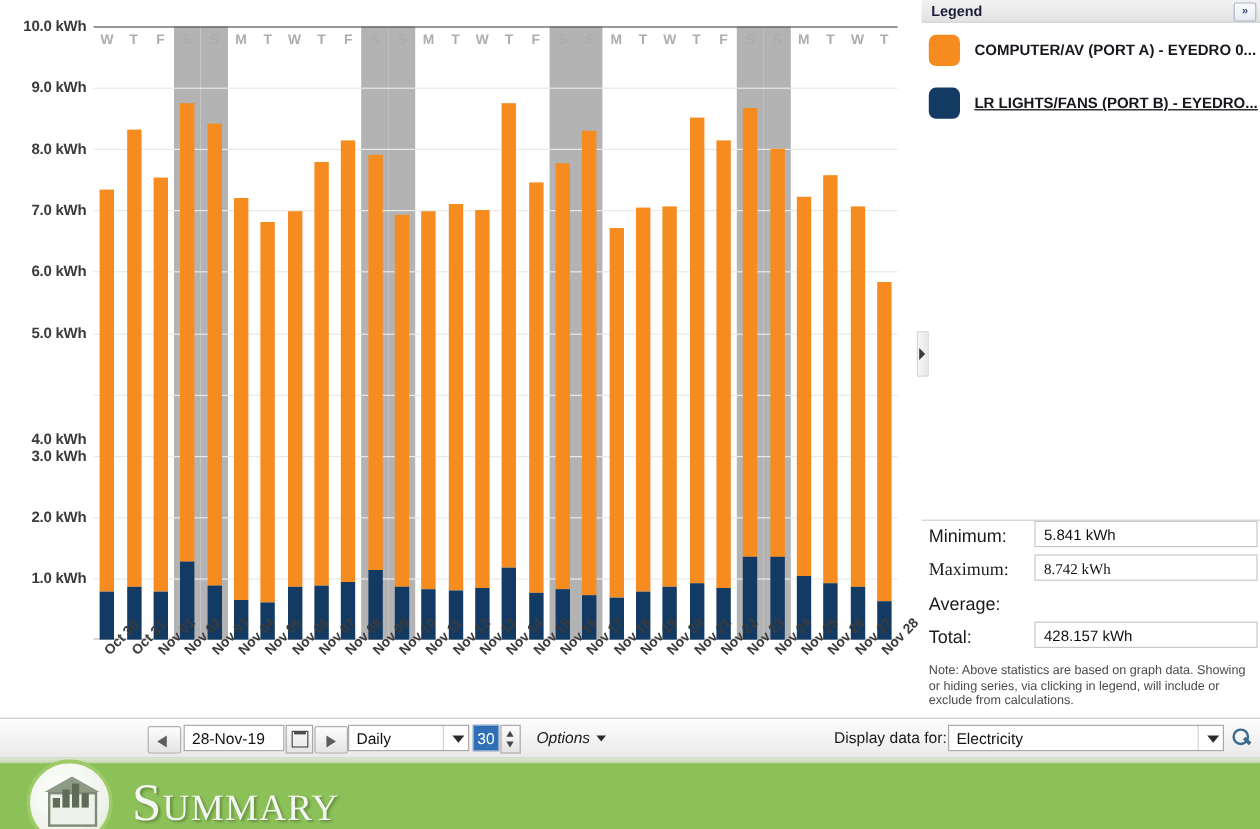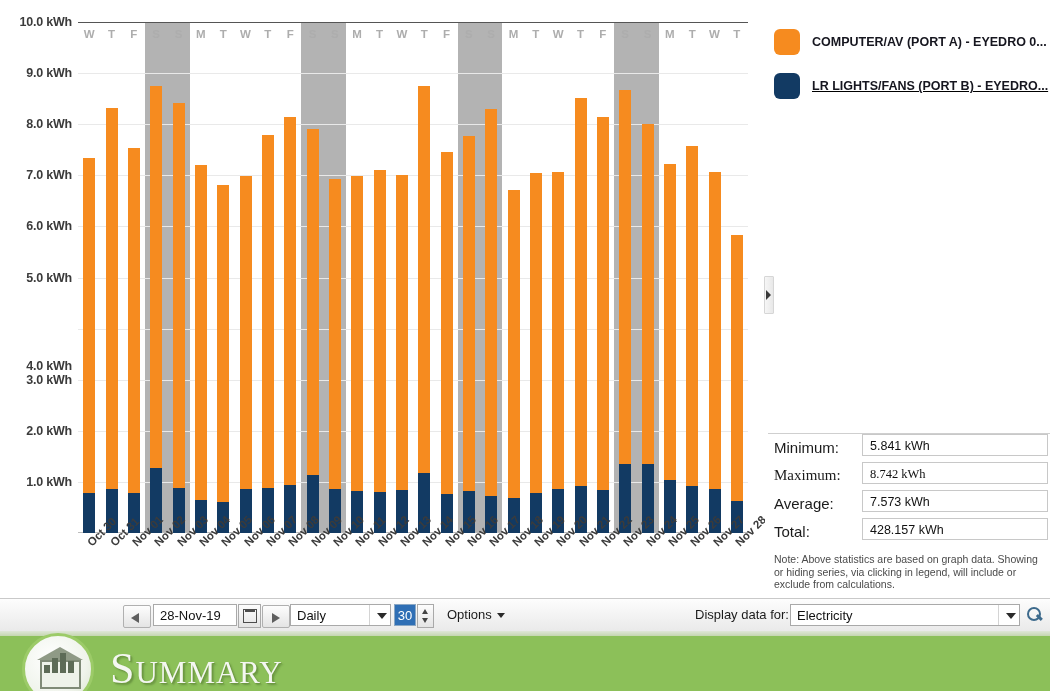--- a/index.html
+++ b/index.html
@@ -73,21 +73,21 @@
            border-right:5px solid transparent;border-top:6px solid #2a2a2a;}
   .sel .divd{position:absolute;right:20px;top:0;width:1px;height:20px;background:#d4d4d4;}
   .spin-val{position:absolute;left:394px;top:5px;width:22px;height:22px;background:#2f6fb5;color:#fff;
             font-size:13px;text-align:center;line-height:22px;border:1px solid #8aa7c4;box-sizing:border-box;}
   .spin-btns{position:absolute;left:417px;top:5px;width:15px;height:22px;border:1px solid #a9a9a9;
              background:linear-gradient(#fdfdfd,#e4e4e4);cursor:pointer;}
   .spin-btns .u{position:absolute;left:4px;top:4px;width:0;height:0;border-left:3.5px solid transparent;
        border-right:3.5px solid transparent;border-bottom:5px solid #444;}
   .spin-btns .d{position:absolute;left:4px;bottom:4px;width:0;height:0;border-left:3.5px solid transparent;
        border-right:3.5px solid transparent;border-top:5px solid #444;}
-  .opt{position:absolute;left:447px;top:5px;height:22px;line-height:22px;font-size:13px;color:#1b1b1b;cursor:pointer;}
+  .opt{position:absolute;left:447px;top:5px;height:22px;line-height:22px;font-size:13px;color:#1b1b1b;cursor:pointer;font-style:italic;}
   .opt .cv{display:inline-block;margin-left:5px;width:0;height:0;border-left:4px solid transparent;
            border-right:4px solid transparent;border-top:5px solid #2a2a2a;vertical-align:middle;}
   .dd-label{position:absolute;left:695px;top:5px;height:22px;line-height:22px;font-size:13px;color:#1b1b1b;}
   .mag{position:absolute;left:1026px;top:7px;width:18px;height:18px;cursor:pointer;}
   .mag .ring{position:absolute;left:1px;top:1px;width:10px;height:10px;border:2px solid #3d6a8c;border-radius:50%;}
   .mag .hdl{position:absolute;left:10px;top:10px;width:7px;height:2.5px;background:#3d6a8c;transform:rotate(45deg);}
 
   
   .footer{position:absolute;left:0;top:631px;width:1050px;height:60px;background:#8cc059;}
   .footer-sheen{position:absolute;left:0;top:0;width:1050px;height:5px;background:linear-gradient(#dfe7d8,#c5d6b0);}
@@ -323,20 +323,24 @@
         <div class="ylabel" style="top: 226.4px; right: 978px; left: 0px; width: 72px;">6.0 kWh</div>
         <div class="ylabel" style="top: 277.5px; right: 978px; left: 0px; width: 72px;">5.0 kWh</div>
         <div class="ylabel" style="top: 328.6px; right: 978px; left: 0px; width: 72px; margin-top: 37px;">4.0 kWh</div>
         <div class="ylabel" style="top: 379.7px; right: 978px; left: 0px; width: 72px;">3.0 kWh</div>
         <div class="ylabel" style="top: 430.8px; right: 978px; left: 0px; width: 72px;">2.0 kWh</div>
         <div class="ylabel" style="top: 481.9px; right: 978px; left: 0px; width: 72px;">1.0 kWh</div>
       </div>
   </div>
 
   <div class="right-panel">
+    <div class="legend-head">
+      <div class="legend-title">Legend</div>
+      <div class="legend-expand">»</div>
+    </div>
     <div class="legend-body" id="legend-body">
         <div class="legend-row" style="top: 6px;">
           <div class="swatch" style="background: rgb(246, 139, 31);"></div>
           <div class="legend-text">COMPUTER/AV (PORT A) - EYEDRO 0...</div>
         </div>
         <div class="legend-row" style="top: 50px; text-decoration: underline;">
           <div class="swatch" style="background: rgb(18, 58, 99);"></div>
           <div class="legend-text">LR LIGHTS/FANS (PORT B) - EYEDRO...</div>
         </div>
       </div>
@@ -345,21 +349,20 @@
         <div class="stat-row" style="top: 0px;">
           <div class="stat-label">Minimum:</div>
           <div class="stat-box">5.841 kWh</div>
         </div>
         <div class="stat-row" style="top: 28px; font-family: Liberation Serif, serif;">
           <div class="stat-label">Maximum:</div>
           <div class="stat-box">8.742 kWh</div>
         </div>
         <div class="stat-row" style="top: 56px;">
           <div class="stat-label">Average:</div>
-          <div class="stat-box">7.573 kWh</div>
         </div>
         <div class="stat-row" style="top: 84px;">
           <div class="stat-label">Total:</div>
           <div class="stat-box">428.157 kWh</div>
         </div>
       </div>
     <div class="stat-note">Note: Above statistics are based on graph data. Showing or hiding series, via clicking in legend, will include or exclude from calculations.</div>
   </div>
 
   <div class="collapse-handle">

